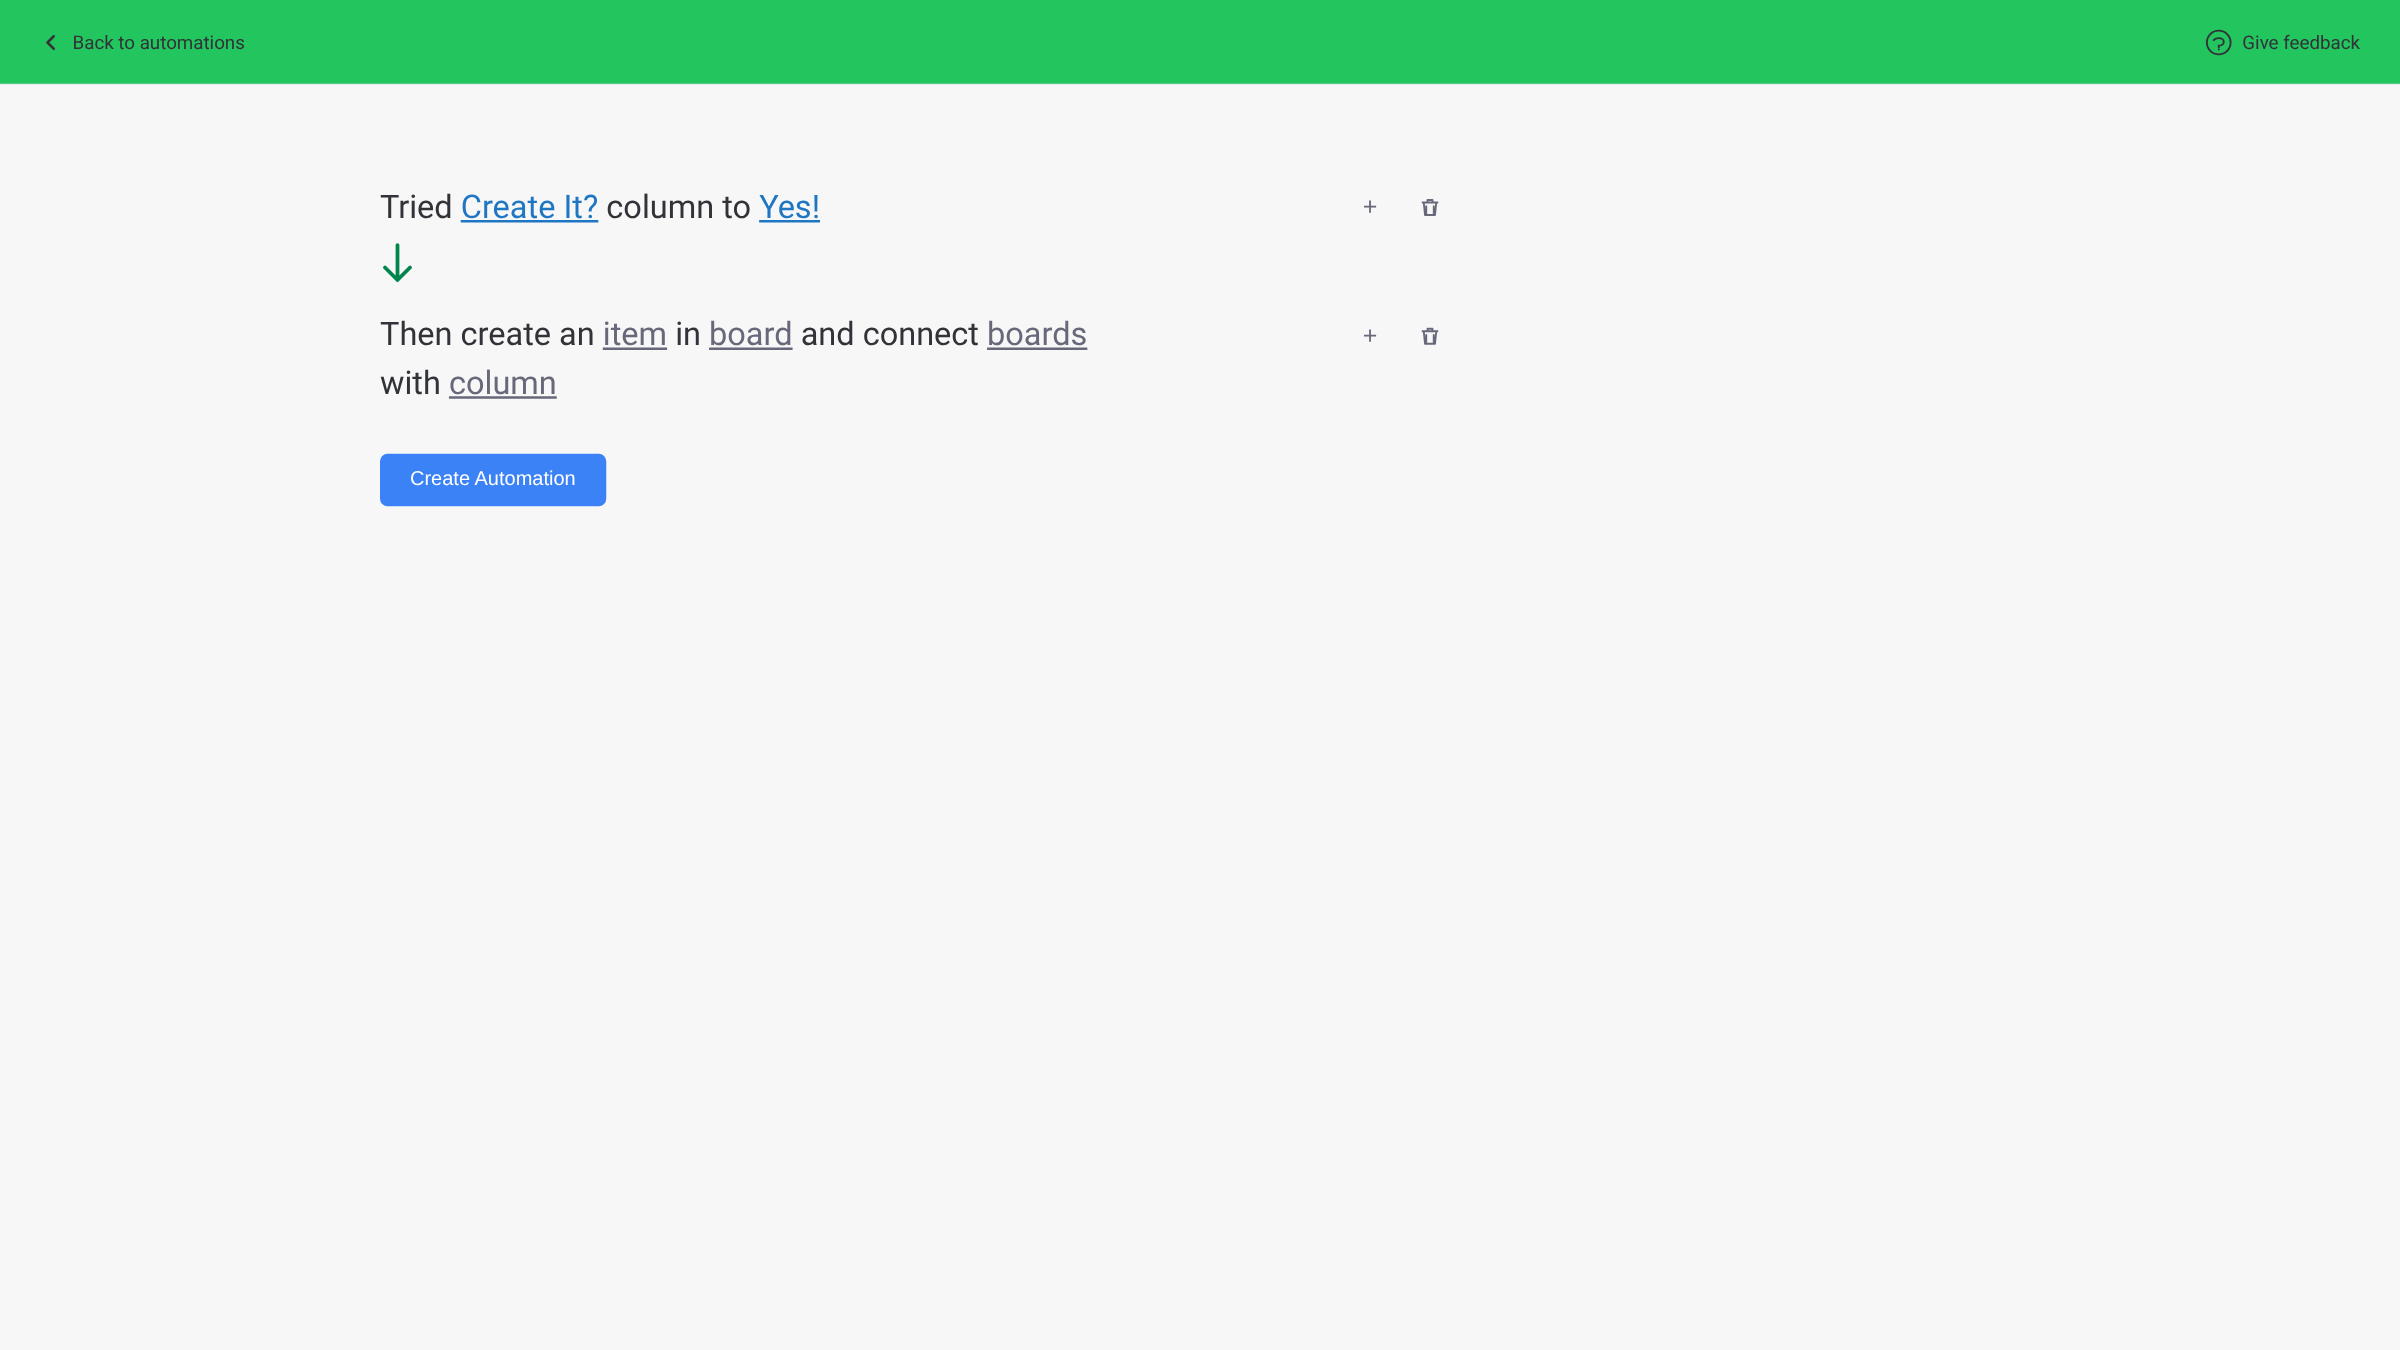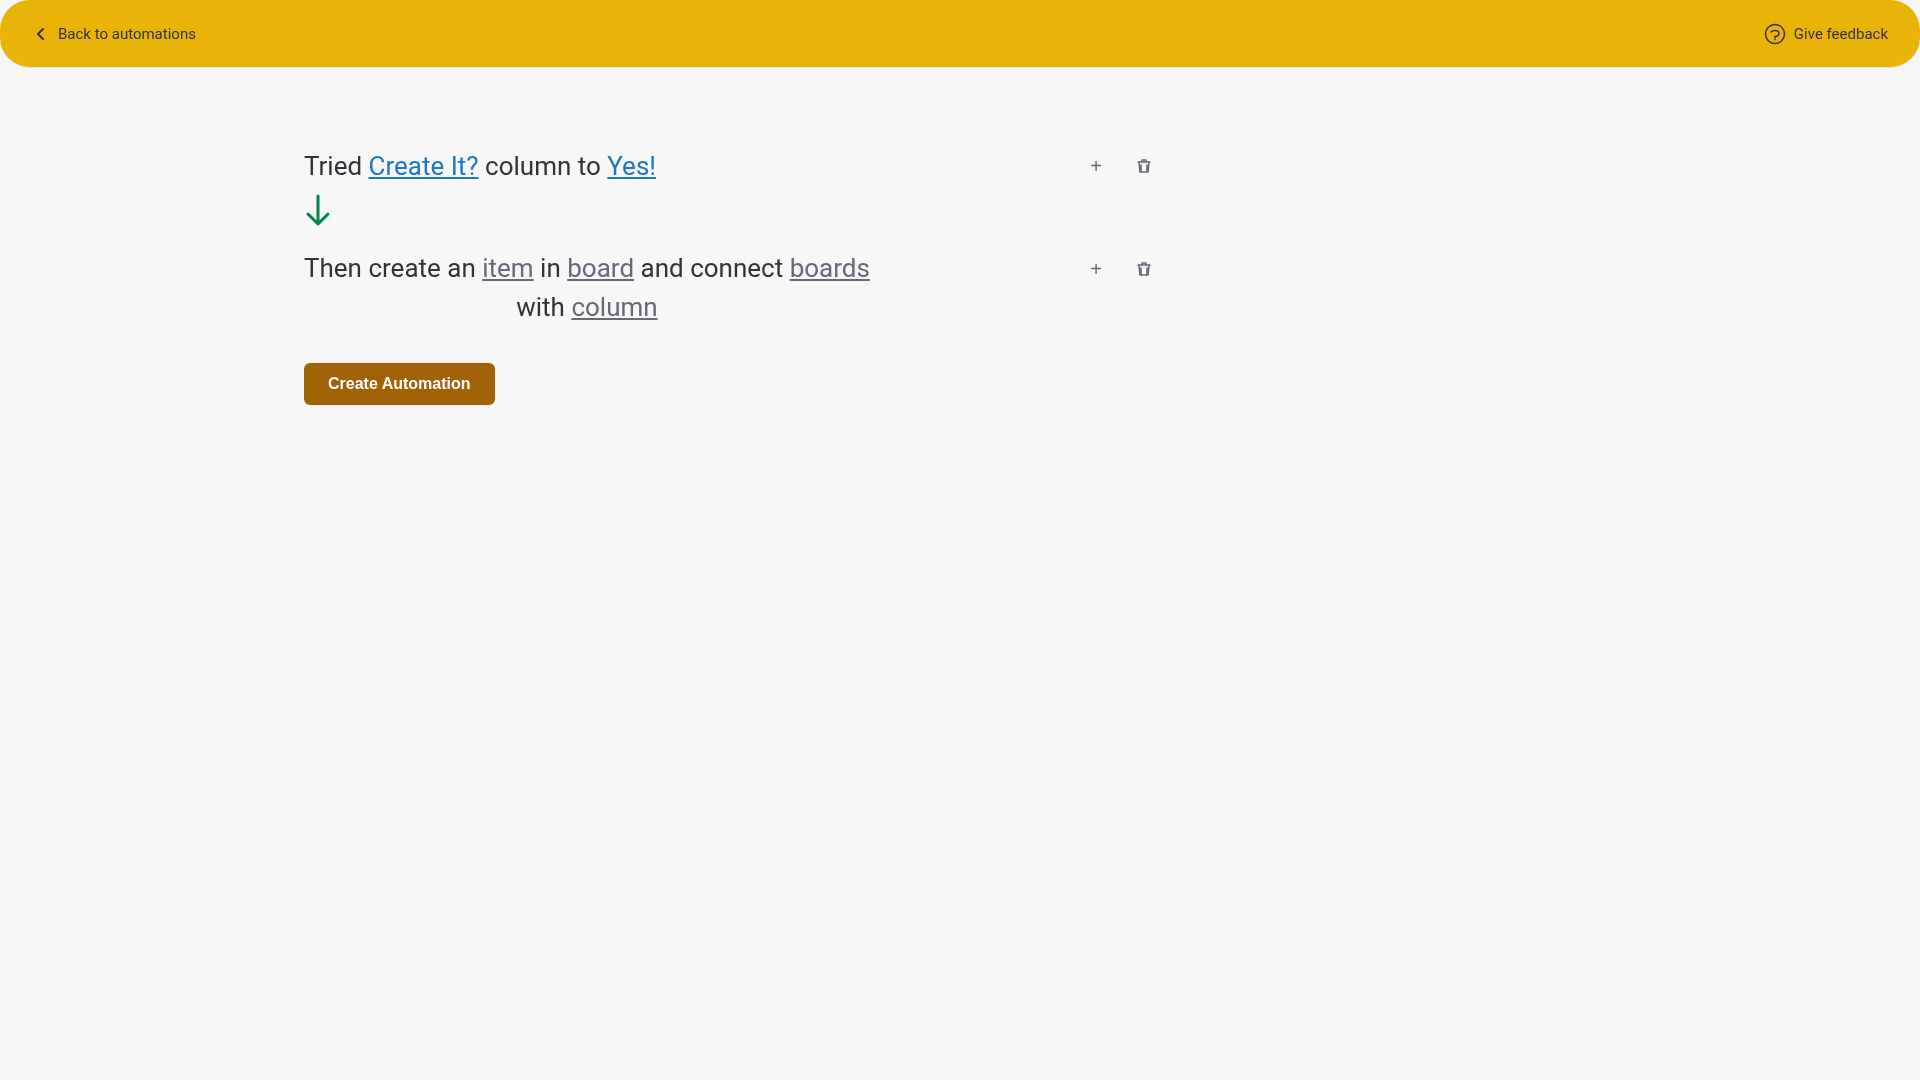--- a/index.html
+++ b/index.html
@@ -16,23 +16,22 @@
       overflow: hidden;
       color: #323338;
     }
 
     .header {
       display: flex;
       align-items: center;
       justify-content: space-between;
       padding: 0 32px;
       height: 68px;
-      background: #eab308;
+      background: #22c55e;
       border-bottom: 1px solid #e6e9ef;
-      border-radius: 30px;
     }
 
     .back-link {
       display: flex;
       align-items: center;
       gap: 8px;
       color: #323338;
       font-size: 15px;
       cursor: pointer;
       text-decoration: none;
@@ -109,37 +108,36 @@
       font-size: 28px;
       line-height: 1;
     }
 
     .action-text {
       font-size: 26px;
       font-weight: 400;
       color: #323338;
       line-height: 1.5;
       max-width: 860px;
-      text-align: center;
     }
 
     .action-text .link-token {
       color: #676879;
       text-decoration: underline;
       cursor: pointer;
     }
 
     .create-btn {
-      background: #a16207;
+      background: #3b82f6;
       color: #fff;
       border: none;
       border-radius: 6px;
       padding: 12px 24px;
       font-size: 16px;
-      font-weight: 700;
+      font-weight: 400;
       cursor: pointer;
       display: inline-block;
     }
   </style>
 </head>
 <body>
 
 <div class="header">
   <a class="back-link" href="#">
     <span class="back-arrow">

